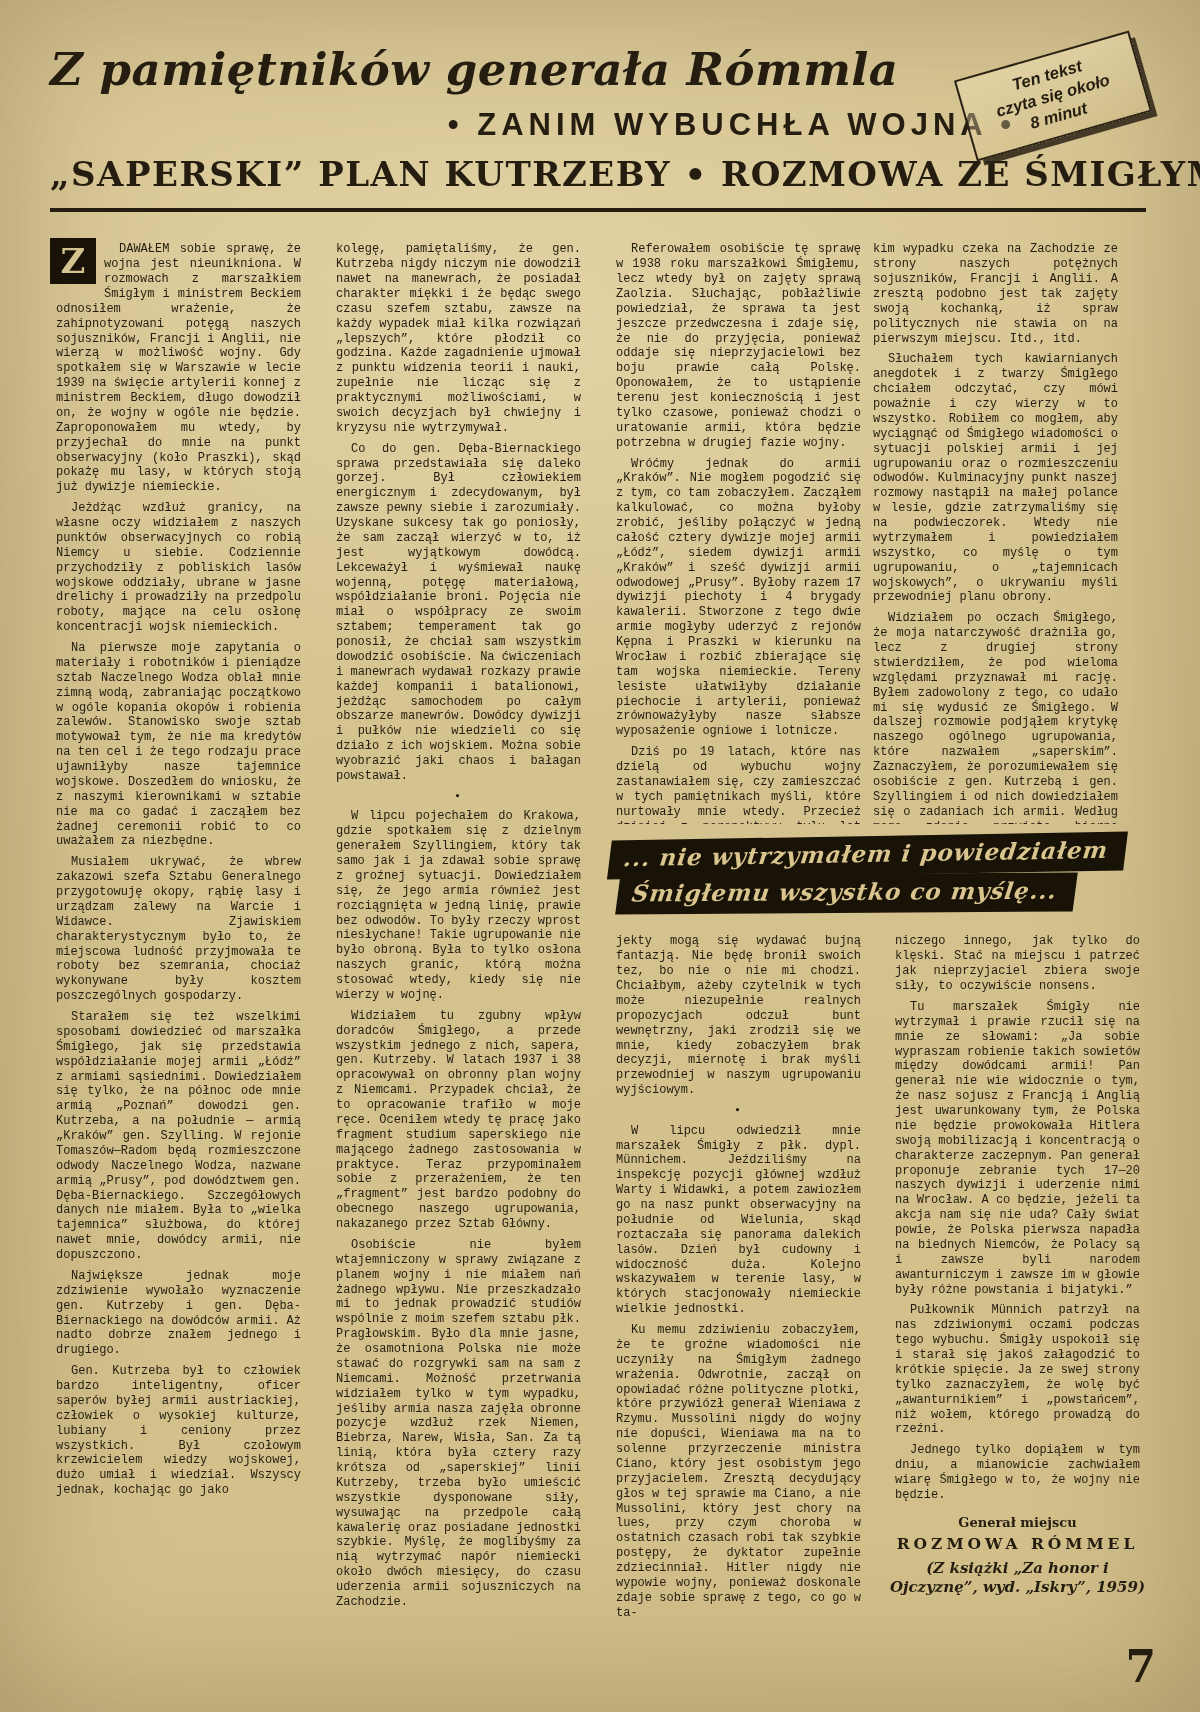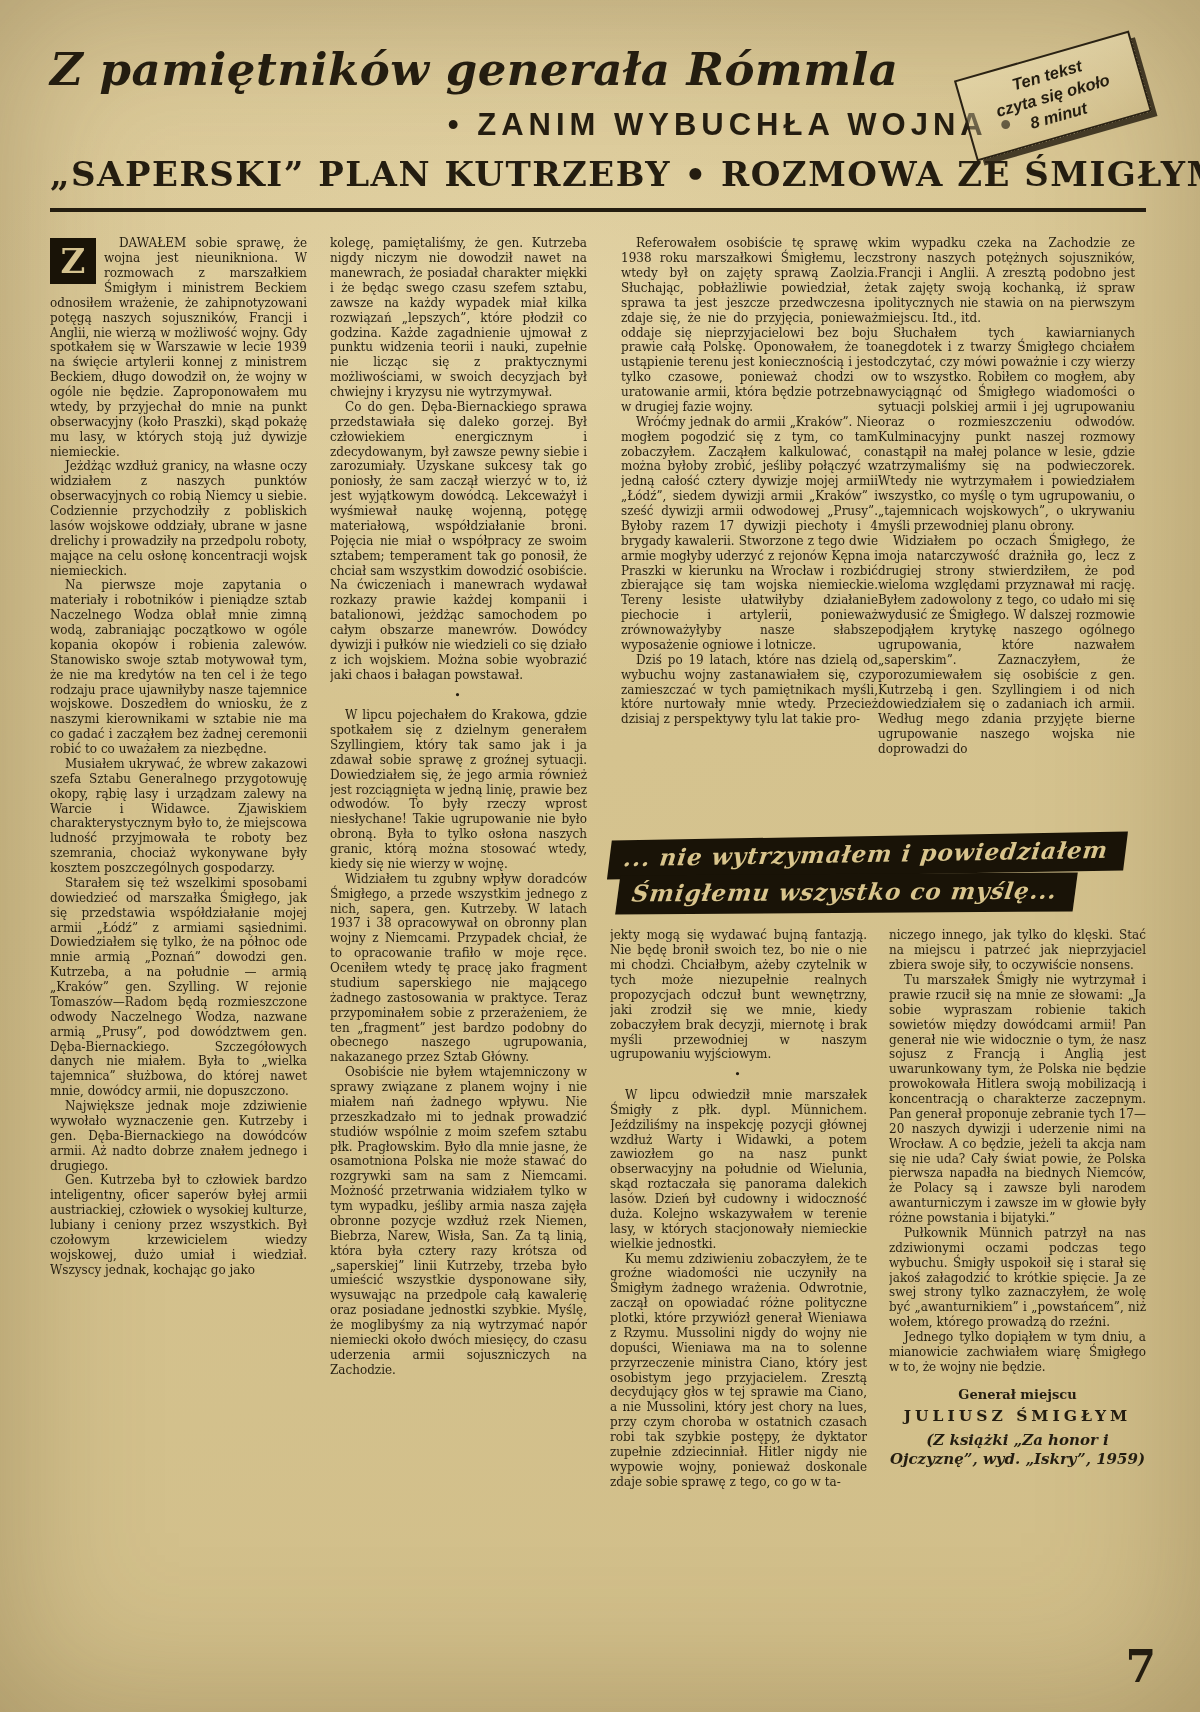--- a/index.html
+++ b/index.html
@@ -76,24 +76,24 @@
     justify-content: space-between;
     margin-top: 24px;
     height: 1398px;
     overflow: hidden;
     font-size: 12px;
     line-height: 1.24;
     text-align: justify;
   }
   .col { width: 257px; overflow: hidden; }
   .right { width: 536px; display: flex; flex-direction: column; }
-  .rowtop  { display: flex; justify-content: center; height: 588px; overflow: hidden; }
+  .rowtop  { display: flex; justify-content: flex-start; height: 588px; overflow: hidden; }
   .rowbottom { display: flex; justify-content: space-between; flex: 1; overflow: hidden; margin-top: 8px; }
 
-  .para { margin: 0; text-indent: 15px; }
+  .para { margin: 6px; text-indent: 15px; font-family: Liberation Mono, monospace; }
   .cont .para:first-child { text-indent: 0; }
   .sep  { margin: 6px 0; text-align: center; text-indent: 0; font-size: 11px; letter-spacing: 2px; }
 
   .dropcap {
     float: left;
     width: 46px; height: 46px;
     margin: 2px 8px 3px 0;
     background: var(--callout_bg, #191307);
     color: var(--paper, #d5c38f);
     font-size: 34px;
@@ -218,21 +218,21 @@
         </div>
         <div class="col">
           <div class="colparas cont">
               <p class="para">niczego innego, jak tylko do klęski. Stać na miejscu i patrzeć jak nieprzyjaciel zbiera swoje siły, to oczywiście nonsens.</p>
               <p class="para">Tu marszałek Śmigły nie wytrzymał i prawie rzucił się na mnie ze słowami: „Ja sobie wypraszam robienie takich sowietów między dowódcami armii! Pan generał nie wie widocznie o tym, że nasz sojusz z Francją i Anglią jest uwarunkowany tym, że Polska nie będzie prowokowała Hitlera swoją mobilizacją i koncentracją o charakterze zaczepnym. Pan generał proponuje zebranie tych 17—20 naszych dywizji i uderzenie nimi na Wrocław. A co będzie, jeżeli ta akcja nam się nie uda? Cały świat powie, że Polska pierwsza napadła na biednych Niemców, że Polacy są i zawsze byli narodem awanturniczym i zawsze im w głowie były różne powstania i bijatyki.”</p>
               <p class="para">Pułkownik Münnich patrzył na nas zdziwionymi oczami podczas tego wybuchu. Śmigły uspokoił się i starał się jakoś załagodzić to krótkie spięcie. Ja ze swej strony tylko zaznaczyłem, że wolę być „awanturnikiem” i „powstańcem”, niż wołem, którego prowadzą do rzeźni.</p>
               <p class="para">Jednego tylko dopiąłem w tym dniu, a mianowicie zachwiałem wiarę Śmigłego w to, że wojny nie będzie.</p>
             </div>
           <div class="signature">
             <div class="sig-rank">Generał miejscu</div>
-            <div class="sig-name">JULIUSZ ŚMIGŁYM</div>
+            <div class="sig-name">ROZMOWA RÓMMEL</div>
             <div class="sig-source">(Z książki „Za honor i Ojczyznę”, wyd. „Iskry”, 1959)</div>
           </div>
         </div>
       </div>
 
     </section>
   </main>
 
   <div class="pagenum">7</div>
 </div>

